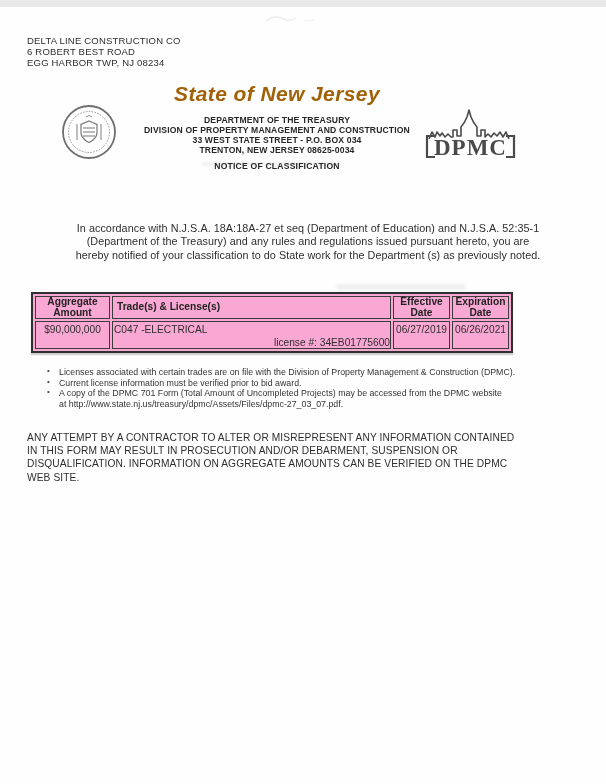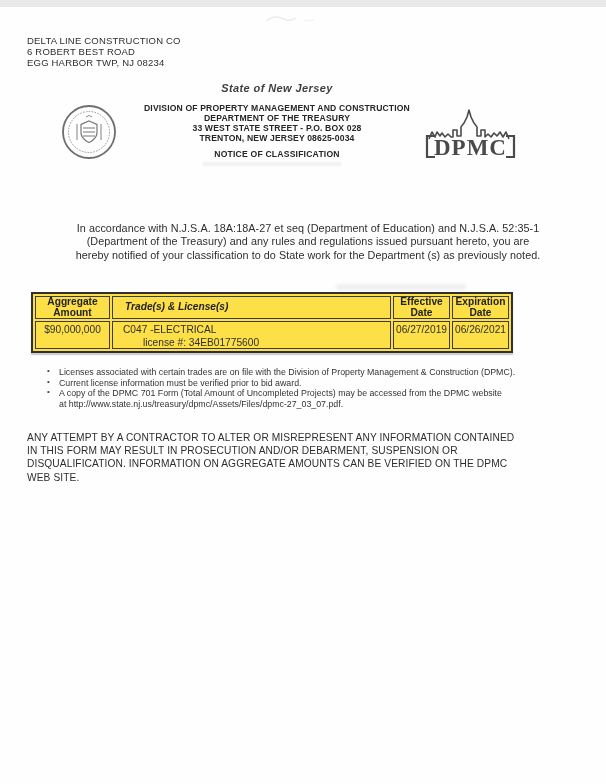--- a/index.html
+++ b/index.html
@@ -14,44 +14,44 @@
   .smear-mid  { position:absolute; left:202px; top:155px; width:140px; height:4px;
                 background:rgba(0,0,0,0.05); filter:blur(1.2px); border-radius:2px; }
   .smear-table{ position:absolute; left:336px; top:277px; width:130px; height:6px;
                 background:rgba(0,0,0,0.06); filter:blur(1.4px); border-radius:3px; }
 
   
   .recipient { position:absolute; left:27px; top:28px; font-size:9.5px; line-height:11px; letter-spacing:.2px; }
 
   
   .letterhead { position:absolute; left:117px; top:75px; width:320px; text-align:center; }
-  .state-title { font-size:11px; font-weight:bold; font-style:italic; letter-spacing:.4px; color:#404040; }
+  .state-title { font-size:21px; font-weight:bold; font-style:italic; letter-spacing:.4px; color:#a16207; }
   .dept-lines { margin-top:9px; font-size:8.6px; font-weight:bold; line-height:10px; letter-spacing:.15px; color:#262626; }
   .notice-title { margin-top:6px; font-size:8.6px; font-weight:bold; letter-spacing:.2px; color:#262626; }
 
   .seal { position:absolute; left:59px; top:97px; width:60px; height:60px; }
   .dpmc { position:absolute; left:423px; top:96px; width:95px; height:60px; }
 
   
   .intro { position:absolute; left:27px; top:215px; width:562px; margin:0;
            font-size:10.8px; line-height:13.4px; letter-spacing:.05px; white-space:pre-line;text-align:center; }
 
   
   .class-table { position:absolute; left:31px; top:285px; width:482px; box-sizing:border-box;
-                 border:2px solid #303030; padding:2px; background:#fde047;
+                 border:2px solid #303030; padding:2px; background:#f9a8d4;
                  box-shadow:0 2px 1px rgba(0,0,0,0.18); }
   .tbl-grid { display:grid; grid-template-columns:75px 1fr 57px 57px; grid-template-rows:23px 28px; gap:2px; }
   .cell { border:1px solid #3c3c3c; box-sizing:border-box; overflow:hidden; }
   .head-cell { font-weight:bold; font-size:10.2px; line-height:10.5px; display:flex;
                align-items:center; justify-content:center; text-align:center; color:#222; }
-  .head-cell.left { justify-content:flex-start; text-align:right; padding-left:12px;font-style:italic; }
+  .head-cell.left { justify-content:flex-start; text-align:right; padding-left:4px; }
   .data-cell { font-size:10.2px; line-height:12.5px; padding-top:2px; }
   .data-cell.center { text-align:center; }
-  .trade-cell { padding-left:10px; }
-  .license-line { padding-left:20px; }
+  .trade-cell { padding-left:1px; }
+  .license-line { padding-left:20px;text-align:right; }
 
   
   .notes { position:absolute; left:46px; top:360px; width:545px; font-size:8.8px; line-height:10.6px; color:#333; }
   .note-row { position:relative; padding-left:13px; }
   .note-marker { position:absolute; left:1px; top:-1px; font-size:8px; color:#444; }
   .note-text { white-space:pre-line; }
 
   
   .warning { position:absolute; left:27px; top:424px; width:545px; margin:0;
              font-size:10.2px; line-height:13.2px; letter-spacing:.1px; white-space:pre-line; }
@@ -85,23 +85,23 @@
       <line x1="24" y1="28" x2="36" y2="28" stroke="#767676" stroke-width="1"></line>
       <line x1="24" y1="32" x2="36" y2="32" stroke="#767676" stroke-width="1"></line>
       <path d="M18 20 v16 M42 20 v16" stroke="#8c8c8c" stroke-width="1.1"></path>
       <path d="M27 13 q3 -3 6 0" fill="none" stroke="#8c8c8c" stroke-width="1"></path>
     </svg>
   </div>
 
   <div class="letterhead">
     <div class="state-title">State of New Jersey</div>
     <div class="dept-lines">
+      <div>DEPARTMENT OF THE TREASURY</div>
       <div>DIVISION OF PROPERTY MANAGEMENT AND CONSTRUCTION</div>
-      <div>DEPARTMENT OF THE TREASURY</div>
-      <div>33 WEST STATE STREET - P.O. BOX 028</div>
+      <div>33 WEST STATE STREET - P.O. BOX 034</div>
       <div>TRENTON, NEW JERSEY 08625-0034</div>
     </div>
     <div class="notice-title">NOTICE OF CLASSIFICATION</div>
   </div>
 
   <div class="dpmc">
     <svg width="95" height="60" viewBox="0 0 95 60">
       <path d="M6,36 L9,29 L12,34 L14,29 L17,33 L19,30 L22,34 L25,31 L28,34 L30,34 L30,27 L34,27 L34,33
                L38,33 L38,24 C40,22 42,19 44,14 L46,7 L48,14 C50,19 52,22 54,24 L54,33
                L58,33 L58,27 L62,27 L62,34 L65,31 L68,34 L71,30 L74,33 L77,29 L80,34 L83,29 L86,36" fill="none" stroke="#4a4a4a" stroke-width="1.6" stroke-linejoin="round"></path>

